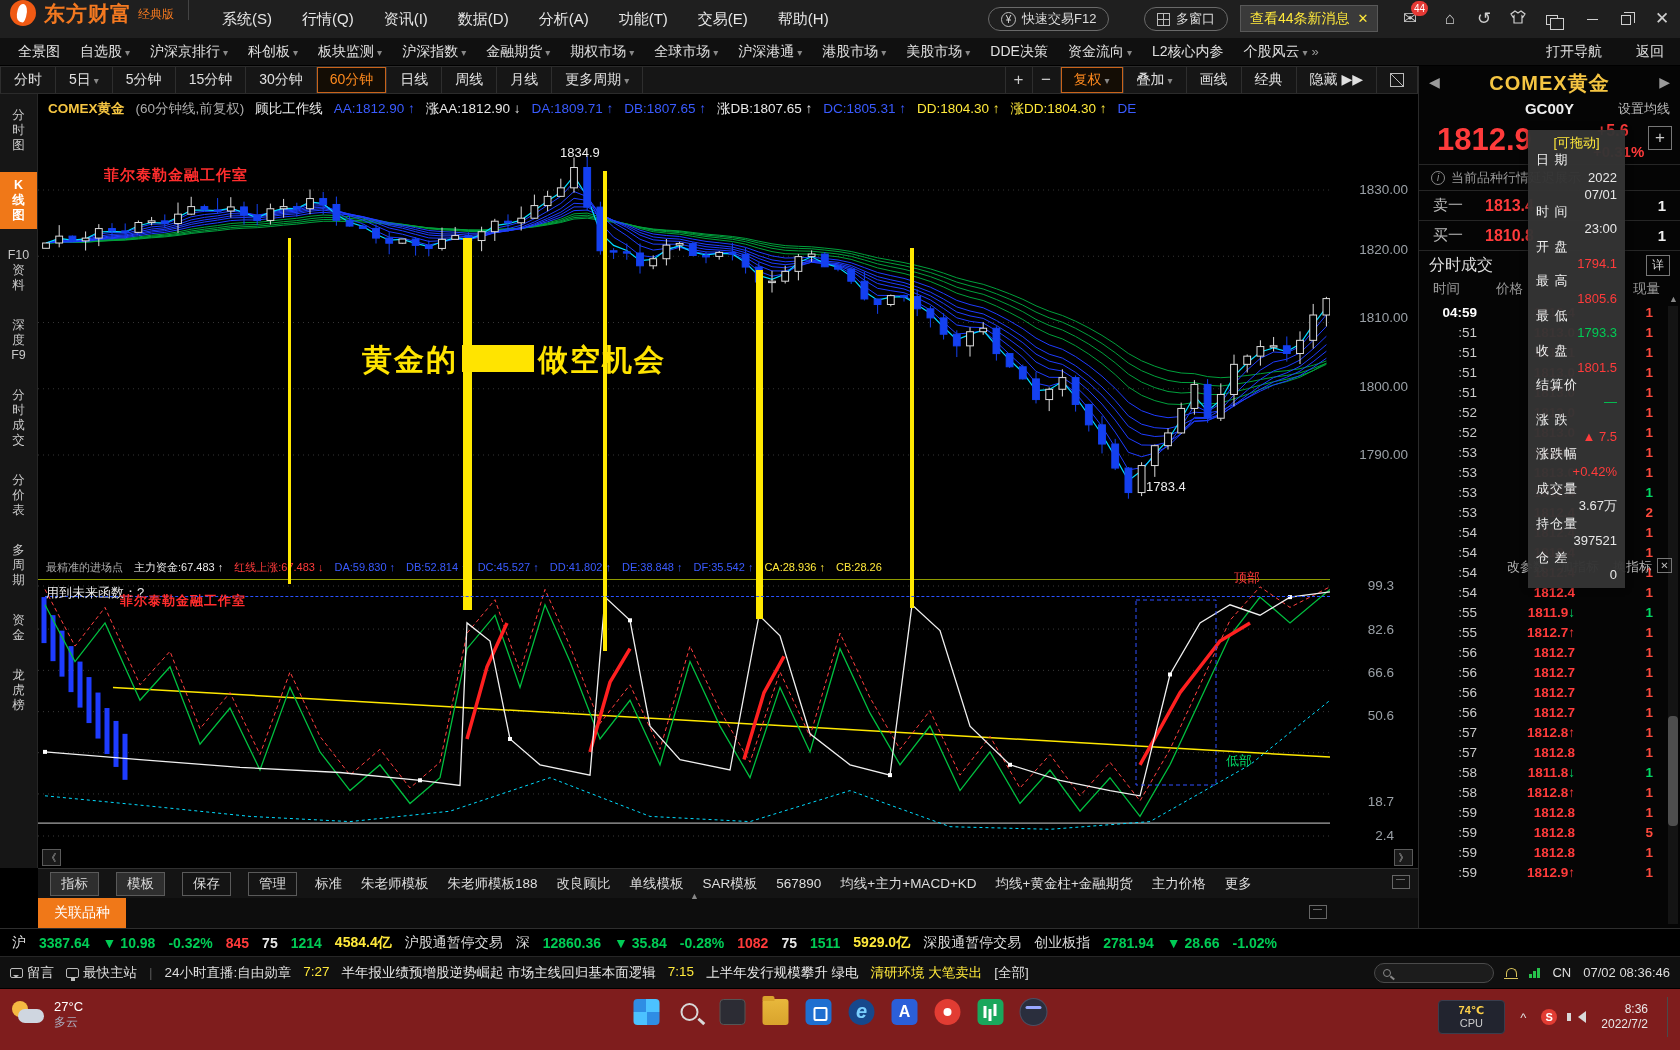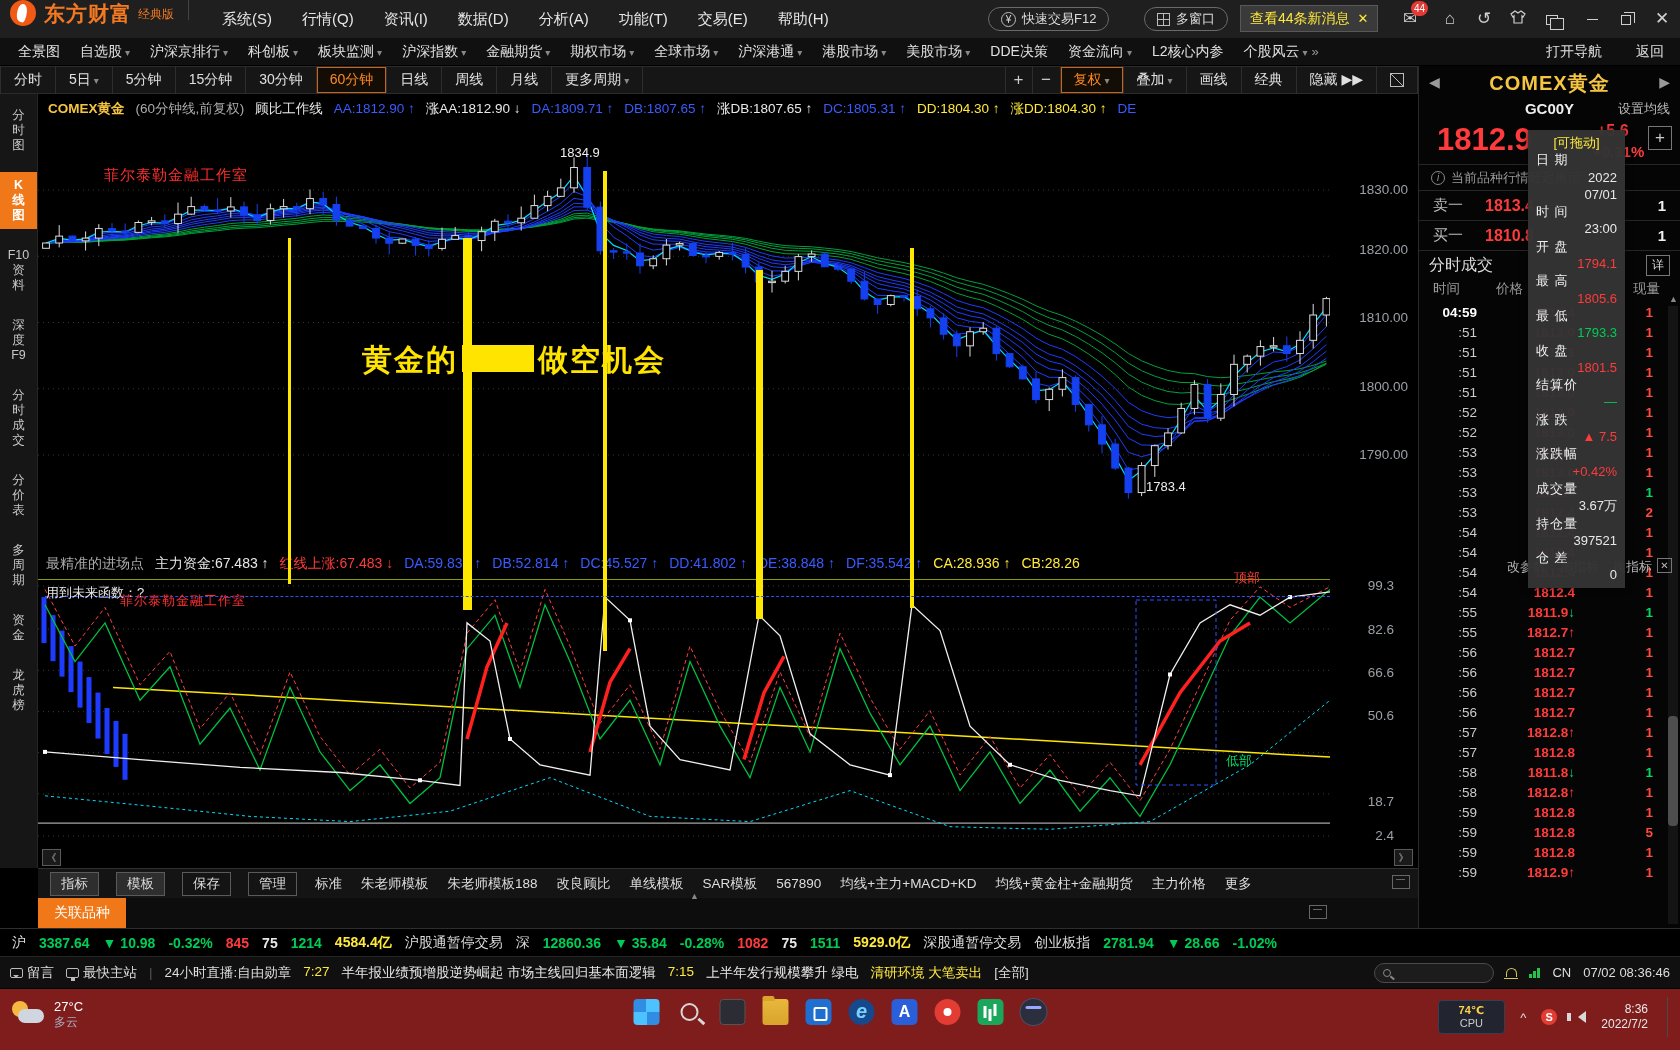--- a/index.html
+++ b/index.html
@@ -46,33 +46,33 @@
   .pcell.zoombtn{width:28px;justify-content:center;font-size:17px;color:#ccc}
   .ic-expand{width:14px;height:14px;border:1px solid #bbb;background:
      linear-gradient(45deg,transparent 46%,#bbb 46%,#bbb 54%,transparent 54%)}
   
   #sidebar{position:absolute;left:0;top:94px;width:38px;height:774px;background:#161616;border-right:1px solid #262626;display:flex;flex-direction:column;align-items:center;padding-top:8px;gap:13px}
   .side-item{display:flex;flex-direction:column;align-items:center;color:#c8c8c8;font-size:12.5px;line-height:15px;padding:6px 0;width:100%;text-align:center}
   .side-item.active{background:#f07818;color:#fff;font-weight:bold}
   
   #khead{position:absolute;left:38px;top:94px;width:1380px;height:29px;background:#000;display:flex;align-items:center;gap:11px;padding-left:10px;font-size:13.5px;white-space:nowrap;overflow:hidden}
   #khead-settings{position:absolute;right:10px;top:100px;color:#bbb;font-size:13px;z-index:5}
-  #indh{position:absolute;left:38px;top:555px;width:1380px;height:24px;display:flex;align-items:flex-start;gap:11px;padding-left:8px;font-size:14px;white-space:nowrap;overflow:hidden;background:#000}
+  #indh{position:absolute;left:38px;top:555px;width:1380px;height:24px;display:flex;align-items:center;gap:11px;padding-left:8px;font-size:11px;white-space:nowrap;overflow:hidden;background:#000}
   #ind-actions{position:absolute;right:28px;top:558px;display:flex;gap:14px;font-size:13px;color:#b5b5b5;z-index:6}
   #ind-close{position:absolute;right:8px;top:558px;width:15px;height:15px;border:1px solid #777;color:#bbb;font-size:10px;line-height:13px;text-align:center;z-index:6}
   
   #ksvg,#lsvg{position:absolute;left:38px;background:#000}
   #oliveline{position:absolute;left:38px;top:578px;width:1292px;height:2px;background:#8f9b00}
   #bluedash{position:absolute;left:45px;top:596px;width:1285px;border-top:1px dashed #2a52ff;z-index:4}
   .ylab{position:absolute;color:#9aa0a6;font-size:13.5px;text-align:right;width:72px}
   .vline{position:absolute;background:#ffe800;z-index:3}
   .anno{position:absolute;z-index:5;white-space:nowrap}
   #yellow-note{font-size:30px;font-weight:bold;color:#ffe400;font-family:"Liberation Serif","DejaVu Serif",serif;letter-spacing:2px}
   #yellow-note .blk{display:inline-block;width:72px;height:27px;background:#ffe400;vertical-align:-2px;margin:0 4px}
-  #studio-top,#studio-low{color:#ff2d2d;font-weight:normal;letter-spacing:1px}
+  #studio-top,#studio-low{color:#ff2d2d;font-weight:bold;letter-spacing:1px}
   
   .pagebtn{position:absolute;width:19px;height:17px;border:1px solid #5a5a5a;color:#ccc;font-size:10px;line-height:15px;text-align:center;background:#1a1a1a;z-index:6}
   #tplrow{position:absolute;left:38px;top:868px;width:1380px;height:30px;background:#141414;border-top:1px solid #303030;display:flex;align-items:center;gap:17px;padding-left:12px;font-size:13.5px;color:#ddd;white-space:nowrap}
   .tb-dark{background:#2e2e2e;border:1px solid #5a5a5a;padding:2px 10px}
   .tb-outline{border:1px solid #5a5a5a;padding:2px 10px}
   .tb-plain{padding:2px 1px}
   #tpl-caret{position:absolute;left:690px;top:891px;color:#888;font-size:9px;z-index:6}
   #relrow{position:absolute;left:38px;top:898px;width:1380px;height:30px;background:#0d0d0d;display:flex;align-items:center}
   #rel-btn{background:#f07818;color:#fff;font-size:14px;height:30px;display:flex;align-items:center;padding:0 16px}
   .mini-ic{position:absolute;width:18px;height:14px;border:1px solid #666;background:linear-gradient(#666,#666) 3px 3px/9px 1px no-repeat}

